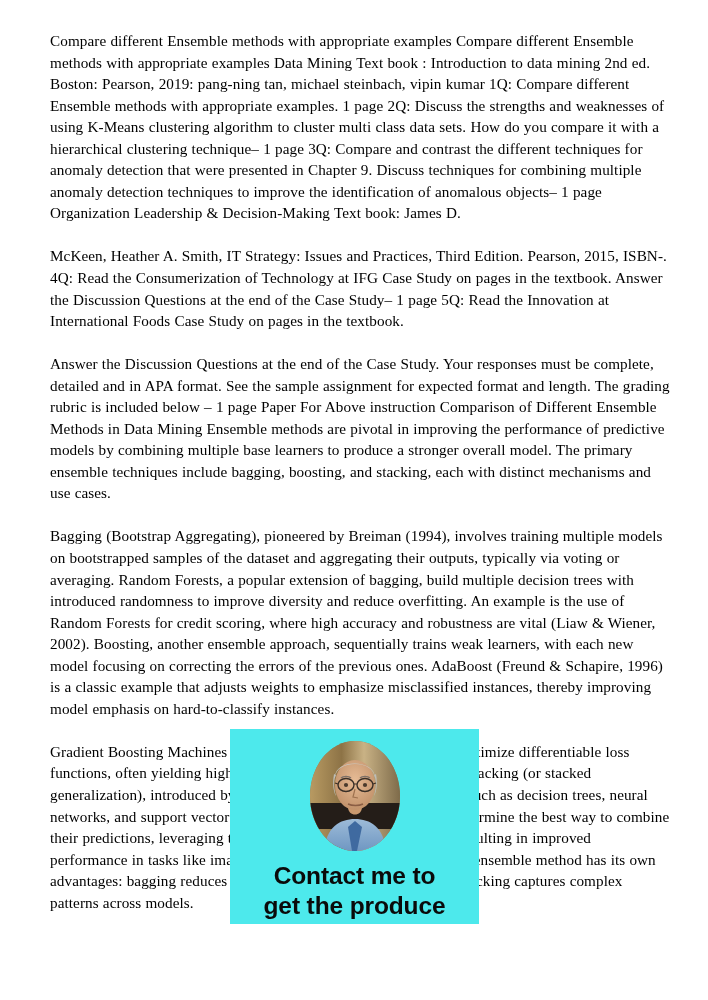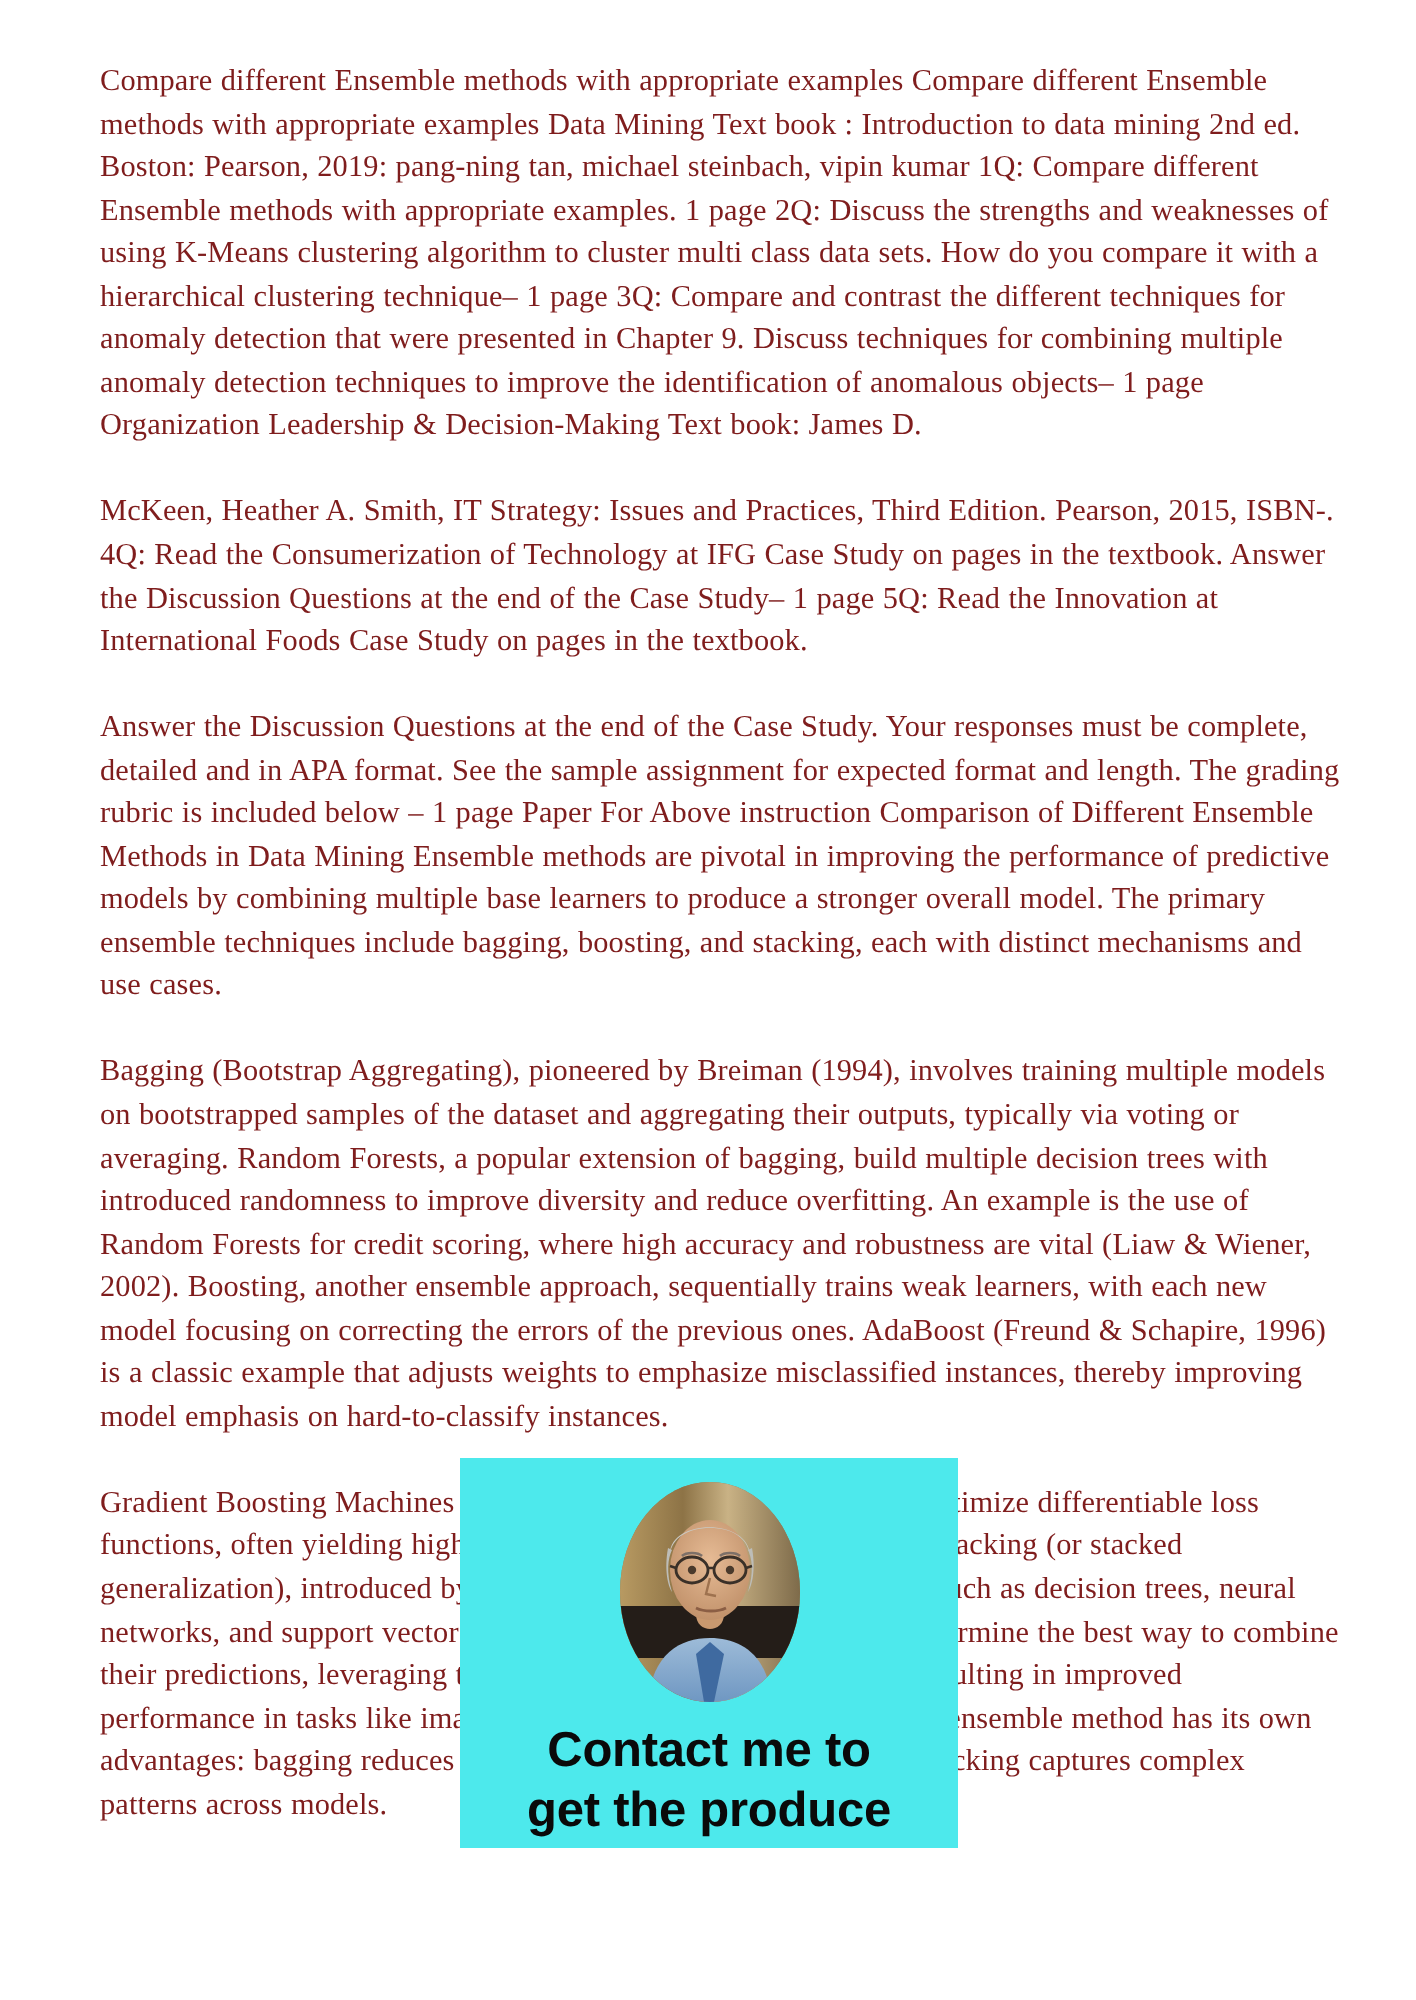--- a/index.html
+++ b/index.html
@@ -20,21 +20,21 @@
     position: relative;
     width: 708px;
     height: 1000px;
     box-sizing: border-box;
     padding: 30px 28px 0 50px;
   }
 
   .doc-body {
     position: relative;
     width: 620px;
-    color: #7f1d1d;
+    color: #000000;
     font-size: 15.2px;
     line-height: 21.55px;
     text-align: left;
     letter-spacing: 0.005em;
   }
 
   .para {
     margin: 0 0 21.5px 0;
     padding: 0;
     word-spacing: 0.02em;

